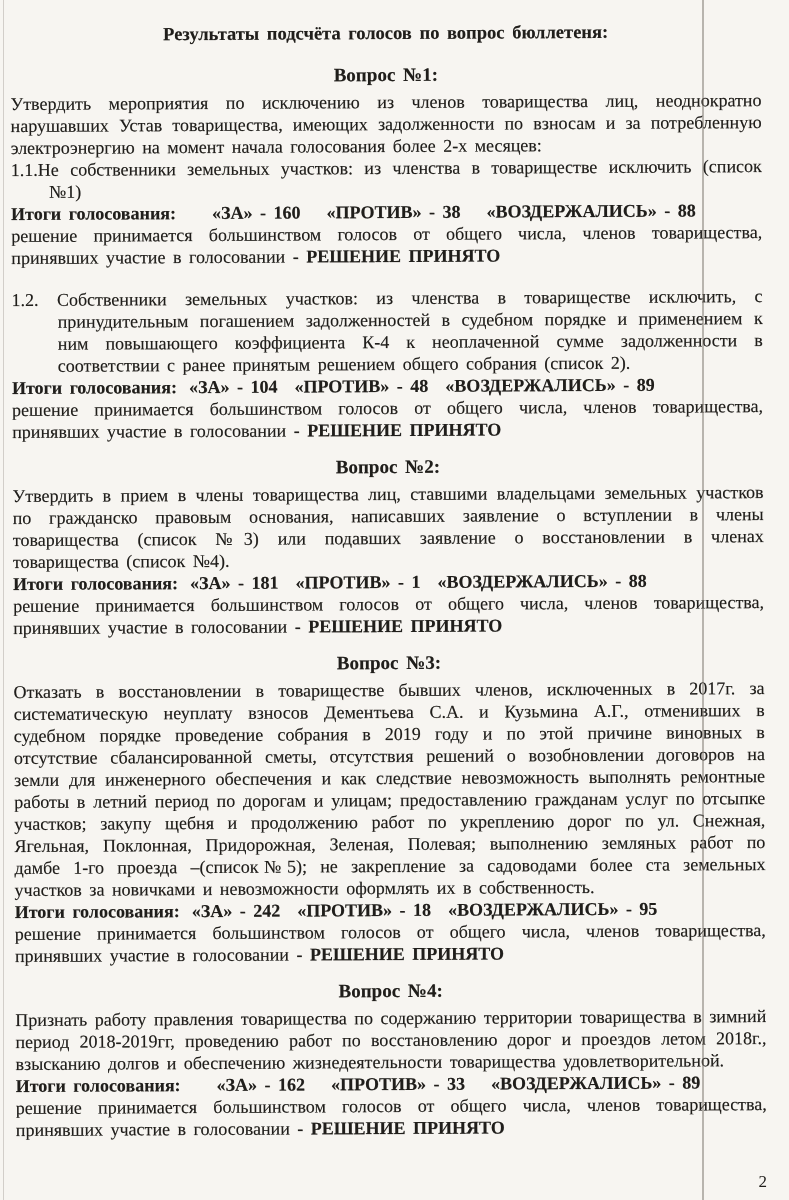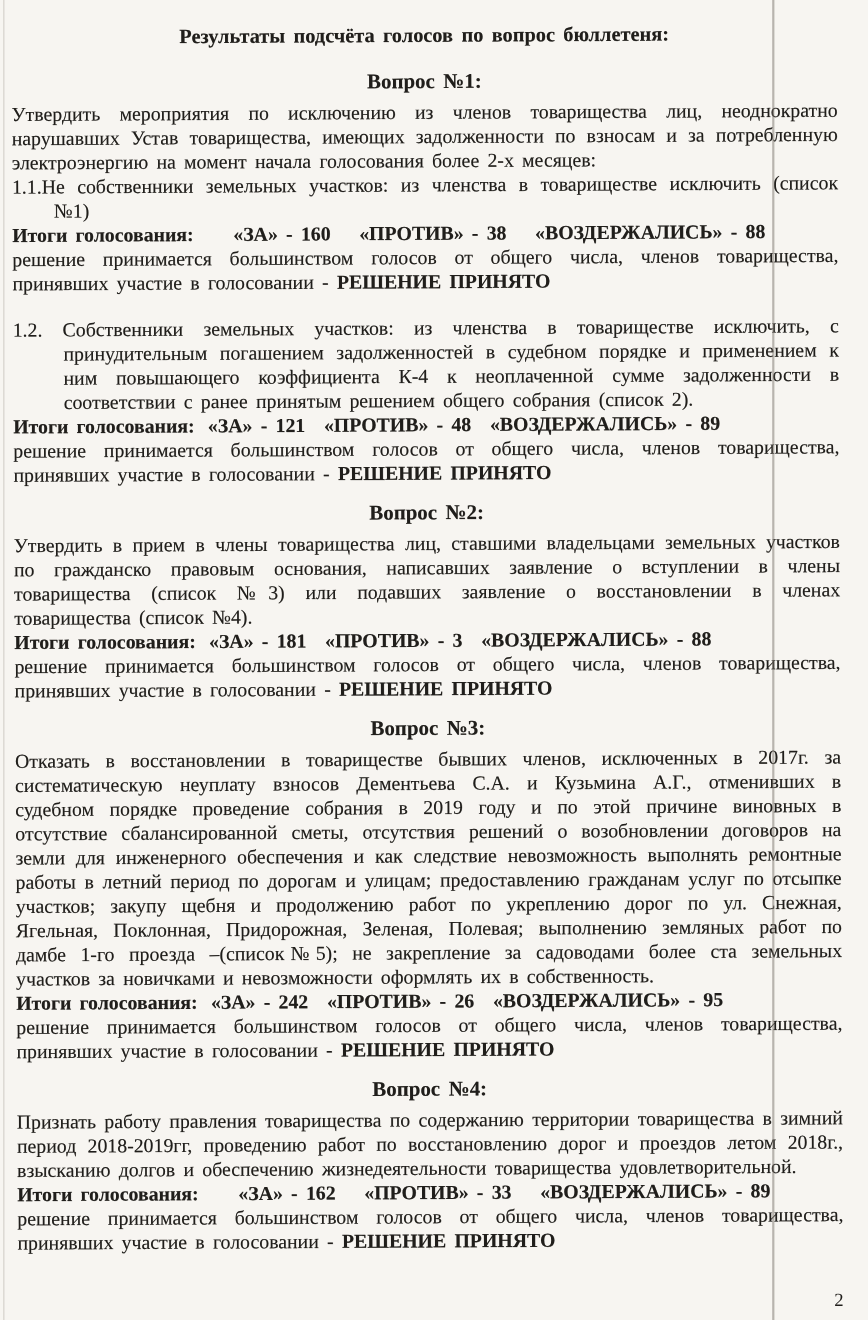--- a/index.html
+++ b/index.html
@@ -59,29 +59,29 @@
   <div class="fold-line"></div>
   <div class="content">
     <div class="title">Результаты подсчёта голосов по вопрос бюллетеня:</div>
     <div id="blocks">
         <div class="heading">Вопрос №1:</div>
         <p class="para">Утвердить мероприятия по исключению из членов товарищества лиц, неоднократно нарушавших Устав товарищества, имеющих задолженности по взносам и за потребленную электроэнергию на момент начала голосования более 2-х месяцев:</p>
         <p class="para hang1">1.1.Не собственники земельных участков: из членства в товариществе исключить (список №1)</p>
         <p class="results wide"><span class="lbl">Итоги голосования:</span><span class="res-item">«ЗА» - 160</span><span class="res-item">«ПРОТИВ» - 38</span><span class="res-item">«ВОЗДЕРЖАЛИСЬ» - 88</span></p>
         <p class="decision"><span>решение принимается большинством голосов от общего числа, членов товарищества, принявших участие в голосовании - </span><span class="emph">РЕШЕНИЕ ПРИНЯТО</span></p>
         <p class="para hang2">1.2. Собственники земельных участков: из членства в товариществе исключить, с принудительным погашением задолженностей в судебном порядке и применением к ним повышающего коэффициента К-4 к неоплаченной сумме задолженности в соответствии с ранее принятым решением общего собрания (список 2).</p>
-        <p class="results"><span class="lbl">Итоги голосования:</span><span class="res-item">«ЗА» - 121</span><span class="res-item">«ПРОТИВ» - 48</span><span class="res-item">«ВОЗДЕРЖАЛИСЬ» - 89</span></p>
+        <p class="results"><span class="lbl">Итоги голосования:</span><span class="res-item">«ЗА» - 104</span><span class="res-item">«ПРОТИВ» - 48</span><span class="res-item">«ВОЗДЕРЖАЛИСЬ» - 89</span></p>
         <p class="decision"><span>решение принимается большинством голосов от общего числа, членов товарищества, принявших участие в голосовании - </span><span class="emph">РЕШЕНИЕ ПРИНЯТО</span></p>
         <div class="heading">Вопрос №2:</div>
         <p class="para">Утвердить в прием в члены товарищества лиц, ставшими владельцами земельных участков по гражданско правовым основания, написавших заявление о вступлении в члены товарищества (список №3) или подавших заявление о восстановлении в членах товарищества (список №4).</p>
-        <p class="results"><span class="lbl">Итоги голосования:</span><span class="res-item">«ЗА» - 181</span><span class="res-item">«ПРОТИВ» - 3</span><span class="res-item">«ВОЗДЕРЖАЛИСЬ» - 88</span></p>
+        <p class="results"><span class="lbl">Итоги голосования:</span><span class="res-item">«ЗА» - 181</span><span class="res-item">«ПРОТИВ» - 1</span><span class="res-item">«ВОЗДЕРЖАЛИСЬ» - 88</span></p>
         <p class="decision"><span>решение принимается большинством голосов от общего числа, членов товарищества, принявших участие в голосовании - </span><span class="emph">РЕШЕНИЕ ПРИНЯТО</span></p>
         <div class="heading">Вопрос №3:</div>
         <p class="para">Отказать в восстановлении в товариществе бывших членов, исключенных в 2017г. за систематическую неуплату взносов Дементьева С.А. и Кузьмина А.Г., отменивших в судебном порядке проведение собрания в 2019 году и по этой причине виновных в отсутствие сбалансированной сметы, отсутствия решений о возобновлении договоров на земли для инженерного обеспечения и как следствие невозможность выполнять ремонтные работы в летний период по дорогам и улицам; предоставлению гражданам услуг по отсыпке участков; закупу щебня и продолжению работ по укреплению дорог по ул. Снежная, Ягельная, Поклонная, Придорожная, Зеленая, Полевая; выполнению земляных работ по дамбе 1-го проезда –(список№5); не закрепление за садоводами более ста земельных участков за новичками и невозможности оформлять их в собственность.</p>
-        <p class="results"><span class="lbl">Итоги голосования:</span><span class="res-item">«ЗА» - 242</span><span class="res-item">«ПРОТИВ» - 26</span><span class="res-item">«ВОЗДЕРЖАЛИСЬ» - 95</span></p>
+        <p class="results"><span class="lbl">Итоги голосования:</span><span class="res-item">«ЗА» - 242</span><span class="res-item">«ПРОТИВ» - 18</span><span class="res-item">«ВОЗДЕРЖАЛИСЬ» - 95</span></p>
         <p class="decision"><span>решение принимается большинством голосов от общего числа, членов товарищества, принявших участие в голосовании - </span><span class="emph">РЕШЕНИЕ ПРИНЯТО</span></p>
         <div class="heading">Вопрос №4:</div>
         <p class="para">Признать работу правления товарищества по содержанию территории товарищества в зимний период 2018-2019гг, проведению работ по восстановлению дорог и проездов летом 2018г., взысканию долгов и обеспечению жизнедеятельности товарищества удовлетворительной.</p>
         <p class="results wide"><span class="lbl">Итоги голосования:</span><span class="res-item">«ЗА» - 162</span><span class="res-item">«ПРОТИВ» - 33</span><span class="res-item">«ВОЗДЕРЖАЛИСЬ» - 89</span></p>
         <p class="decision"><span>решение принимается большинством голосов от общего числа, членов товарищества, принявших участие в голосовании - </span><span class="emph">РЕШЕНИЕ ПРИНЯТО</span></p>
       </div>
   </div>
   <div class="page-number">2</div>
 </div>
 

